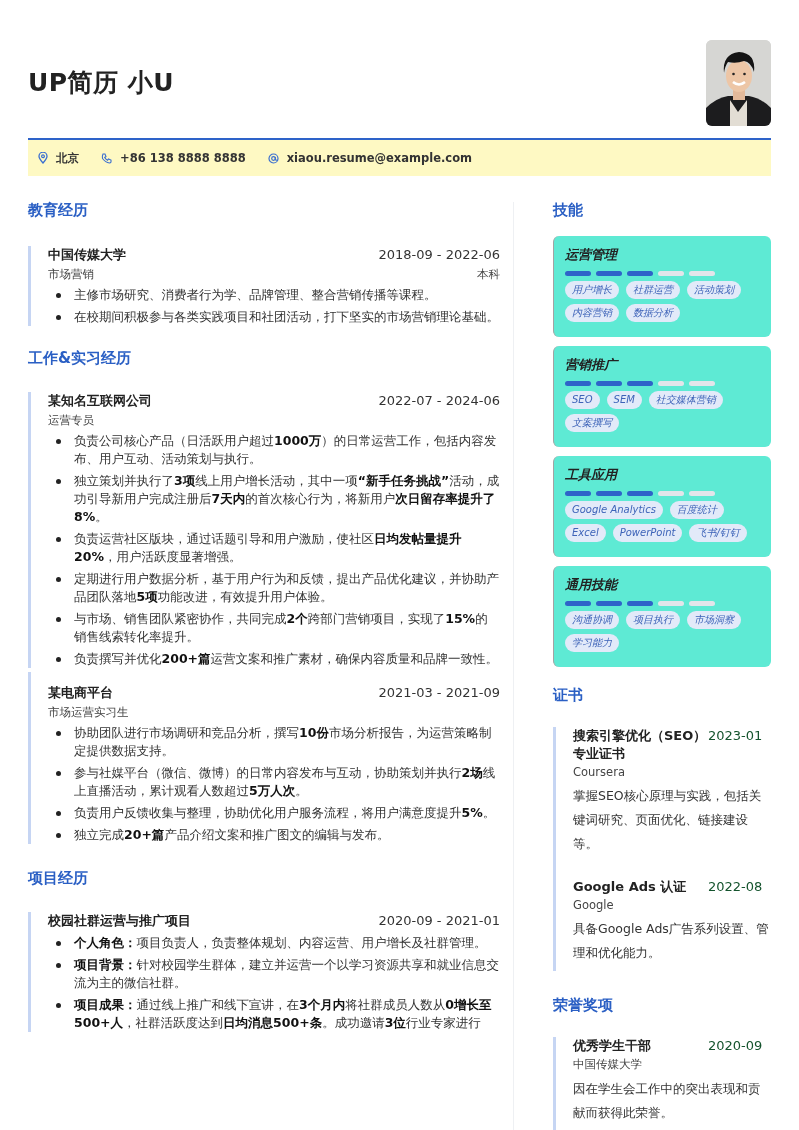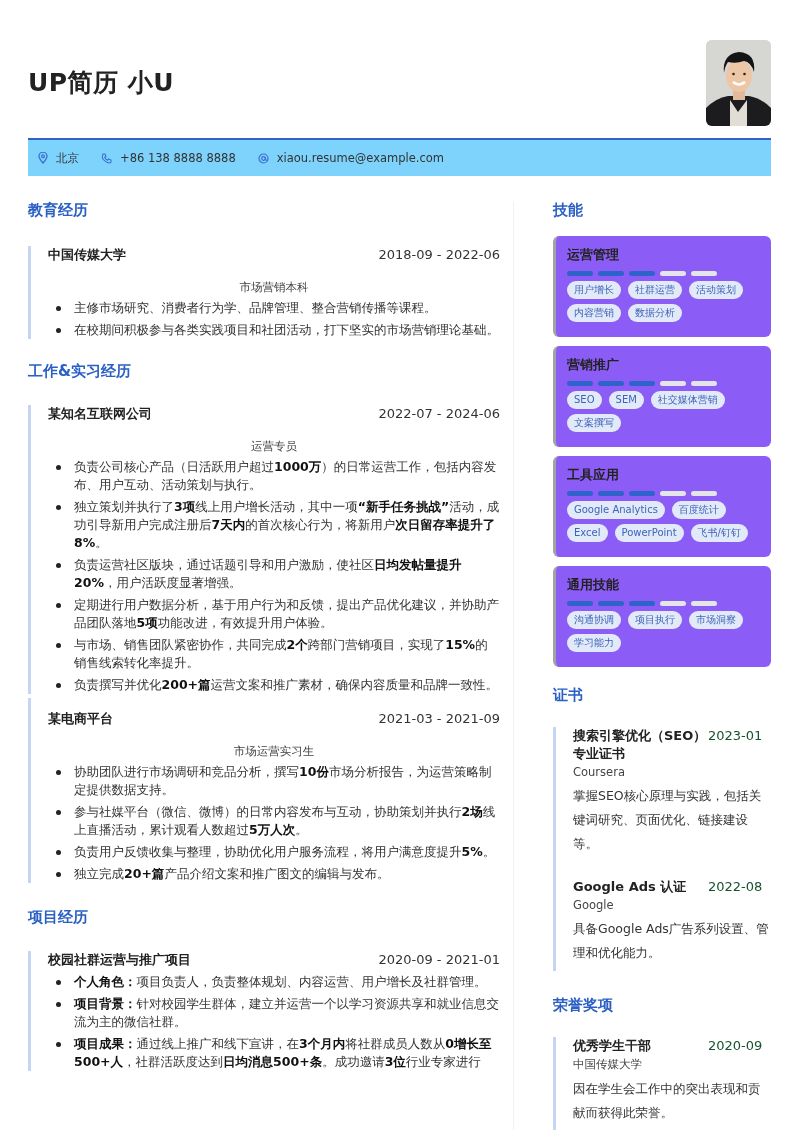--- a/index.html
+++ b/index.html
@@ -4,40 +4,40 @@
 <style>
   * { box-sizing: border-box; margin: 0; padding: 0; }
   html, body { width: 799px; height: 1130px; overflow: hidden; background: #ffffff; }
   body { font-family: "DejaVu Sans", "Liberation Sans", sans-serif; color: #222; position: relative; }
   .page { position: absolute; left: 0; top: 12px; width: 799px; height: 1130px; }
 
   .header { position: absolute; left: 28px; top: 28px; width: 743px; height: 90px; }
   .name { position: absolute; left: 0; top: 26px; font-size: 25px; font-weight: bold; color: #222; letter-spacing: 0.5px; }
   .photo { position: absolute; right: 0; top: 0; width: 65px; height: 86px; border-radius: 6px; overflow: hidden; background: #d8d8d6; }
 
-  .contact { position: absolute; left: 28px; top: 126px; width: 743px; height: 38px; border-top: 2px solid #2e63c9; background: #7dd3fc; display: flex; align-items: center; padding-left: 10px; font-size: 11.5px; color: #333; }
+  .contact { position: absolute; left: 28px; top: 126px; width: 743px; height: 38px; border-top: 2px solid #2e63c9; background: #fef9c3; display: flex; align-items: center; padding-left: 10px; font-size: 11.5px; color: #333; font-weight: bold; }
   .contact-item { display: flex; align-items: center; margin-right: 22px; }
   .contact-item svg { margin-right: 8px; }
 
   .left { position: absolute; left: 28px; top: 188px; width: 472px; }
   .right { position: absolute; left: 553px; top: 188px; width: 218px; }
   .divider { position: absolute; left: 513px; top: 190px; width: 1px; height: 940px; background: #eef0f3; }
 
   .sec-title { font-size: 15px; font-weight: bold; color: #2a5fc4; height: 20px; line-height: 20px; }
   .entry { border-left: 3px solid #c6d5f3; padding-left: 17px; margin-top: 24px; position: relative; }
   .entry-head { display: flex; justify-content: space-between; align-items: baseline; }
   .entry-title { font-size: 13px; font-weight: bold; color: #222; }
   .entry-date { font-size: 13px; color: #333; }
-  .entry-sub { display: flex; justify-content: center; font-size: 11.5px; color: #444; margin-top: 16px; }
+  .entry-sub { display: flex; justify-content: space-between; font-size: 11.5px; color: #444; margin-top: 3px; }
   ul.bullets { list-style: none; margin-top: 4px; }
   ul.bullets li { position: relative; padding-left: 26px; font-size: 12.5px; line-height: 18px; color: #333; margin-bottom: 4px; }
   ul.bullets li::before { content: ""; position: absolute; left: 8px; top: 7px; width: 5px; height: 5px; border-radius: 50%; background: #222; }
   b { color: #111; }
 
-  .skill-card { background: #8b5cf6; border-left: 3px solid #a3a3a3; border-radius: 6px; padding: 10px 12px 10px 11px; margin-bottom: 9px; }
+  .skill-card { background: #5eead4; border-left: 1px solid #a3a3a3; border-radius: 6px; padding: 10px 12px 10px 11px; margin-bottom: 9px; font-style: italic; }
   .skill-name { font-size: 13px; font-weight: bold; color: #222; }
   .bars { display: flex; margin-top: 7px; }
   .bar { width: 26px; height: 5px; border-radius: 3px; margin-right: 5px; background: #e3e5ea; }
   .bar.on { background: #2e63c9; }
   .tags { display: flex; flex-wrap: wrap; margin-top: 5px; }
   .tag { font-size: 10px; color: #3d63b8; background: #e2eaf9; border-radius: 10px; padding: 2px 7px; margin-right: 7px; margin-bottom: 5px; line-height: 14px; }
 
   .r-entry { border-left: 3px solid #c6d5f3; padding-left: 17px; margin-top: 22px; }
   .r-head { display: flex; align-items: flex-start; }
   .r-title { font-size: 13px; font-weight: bold; color: #222; line-height: 18px; width: 135px; }

